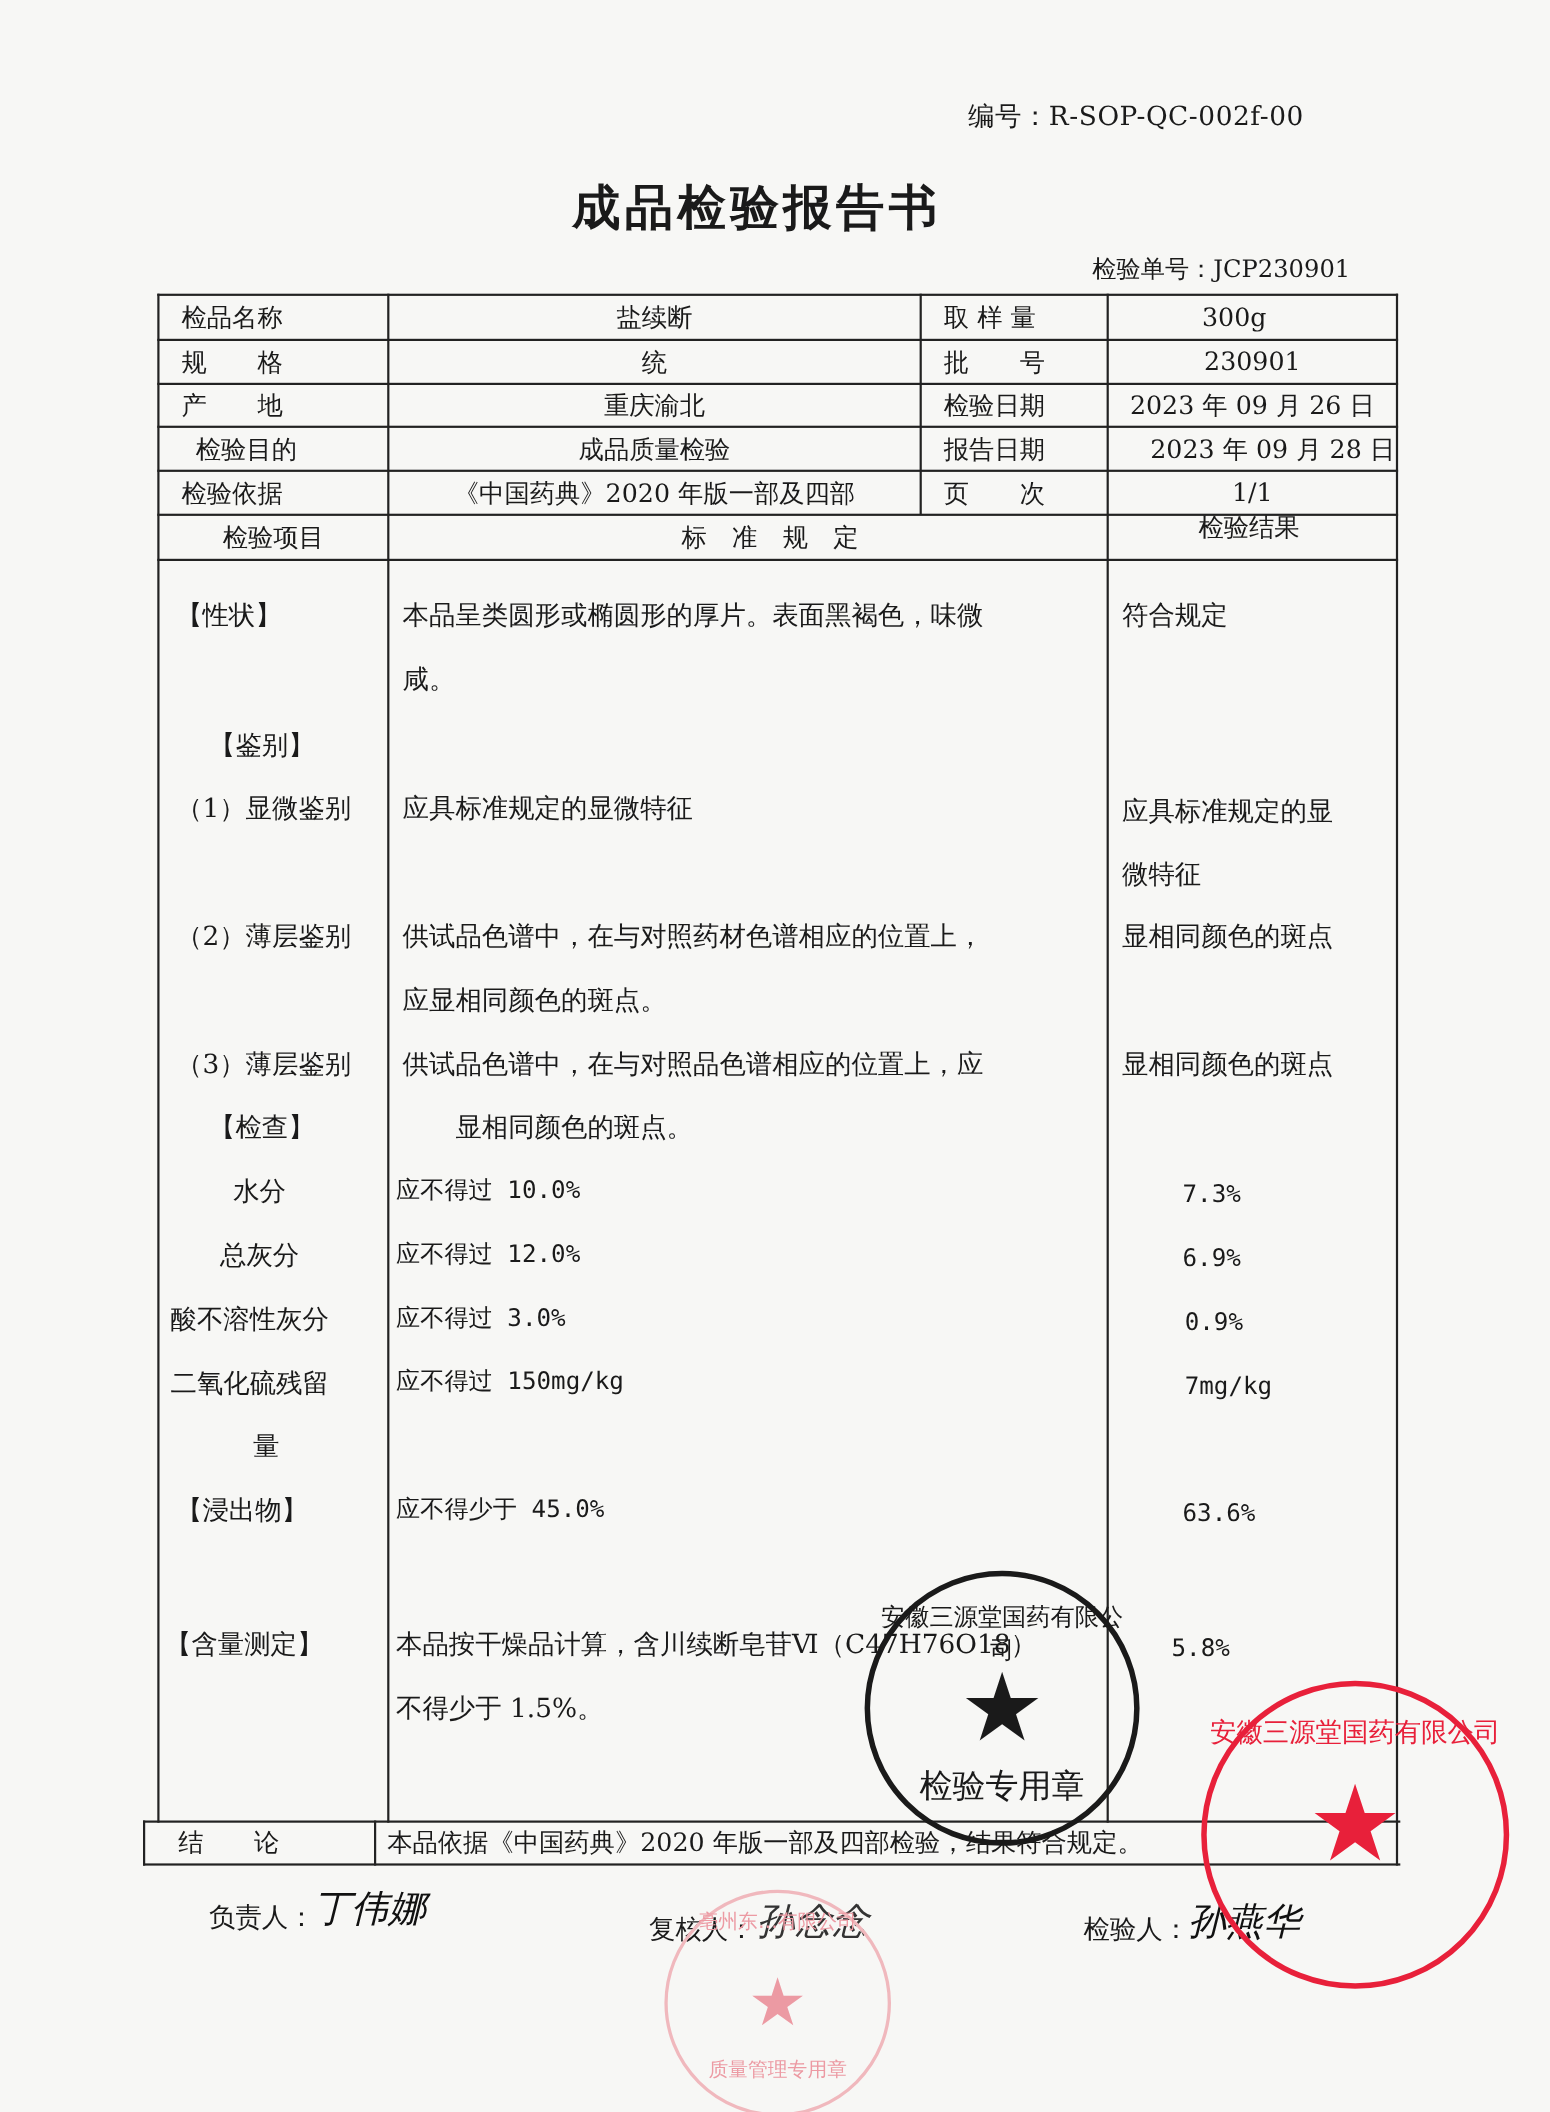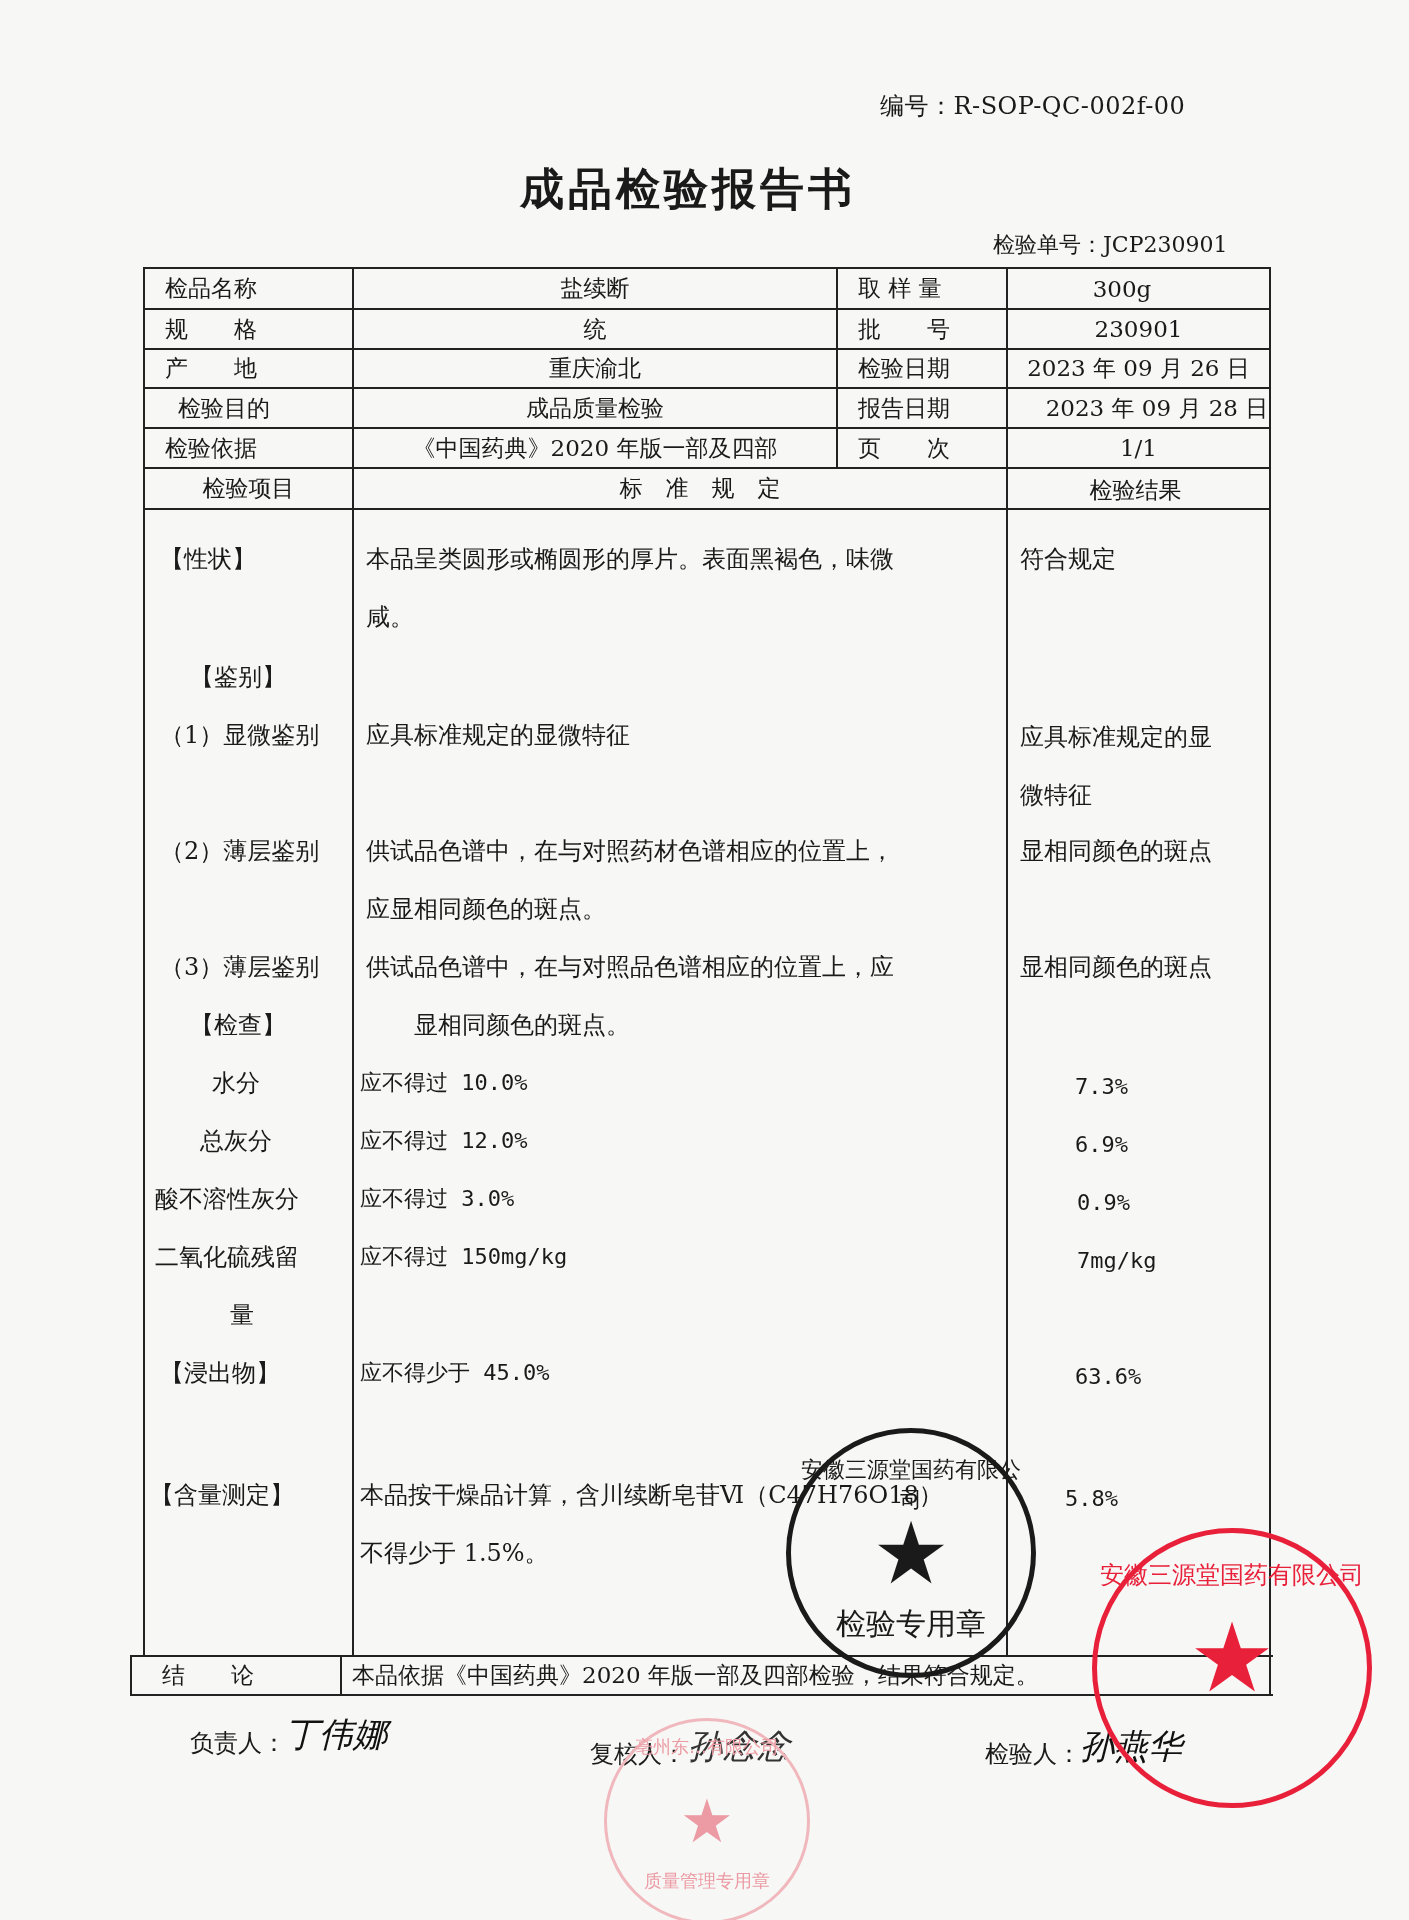--- a/index.html
+++ b/index.html
@@ -90,21 +90,21 @@
 </div>
 <div>
   <div class="cell spread" style="left:145px; top:429px; width:207px; height:38px;">检验依据</div>
   <div class="cell center" style="left:354px; top:429px; width:482px; height:38px;">《中国药典》2020 年版一部及四部</div>
   <div class="cell spread" style="left:838px; top:429px; width:168px; height:38px;">页　　次</div>
   <div class="cell center" style="left:1008px; top:429px; width:261px; height:38px;">1/1</div>
 </div>
 <div>
   <div class="cell center" style="left:145px; top:469px; width:207px; height:39px;">检验项目</div>
   <div class="cell center" style="left:354px; top:469px; width:640px; height:39px;margin-left:26px;">标　准　规　定</div>
-  <div class="cell center" style="left:1008px; top:469px; width:255px; height:42px;">检验结果</div>
+  <div class="cell center" style="left:1008px; top:458px; width:255px; height:42px;">检验结果</div>
 </div>
 
 <div>
 
   <div class="body-text" style="left:160px; top:530px;">【性状】</div>
   <div class="body-text" style="left:366px; top:530px;">本品呈类圆形或椭圆形的厚片。表面黑褐色，味微</div>
   <div class="body-text" style="left:366px; top:588px;">咸。</div>
   <div class="body-text" style="left:1020px; top:530px;">符合规定</div>
 
   <div class="body-text" style="left:190px; top:648px;">【鉴别】</div>

